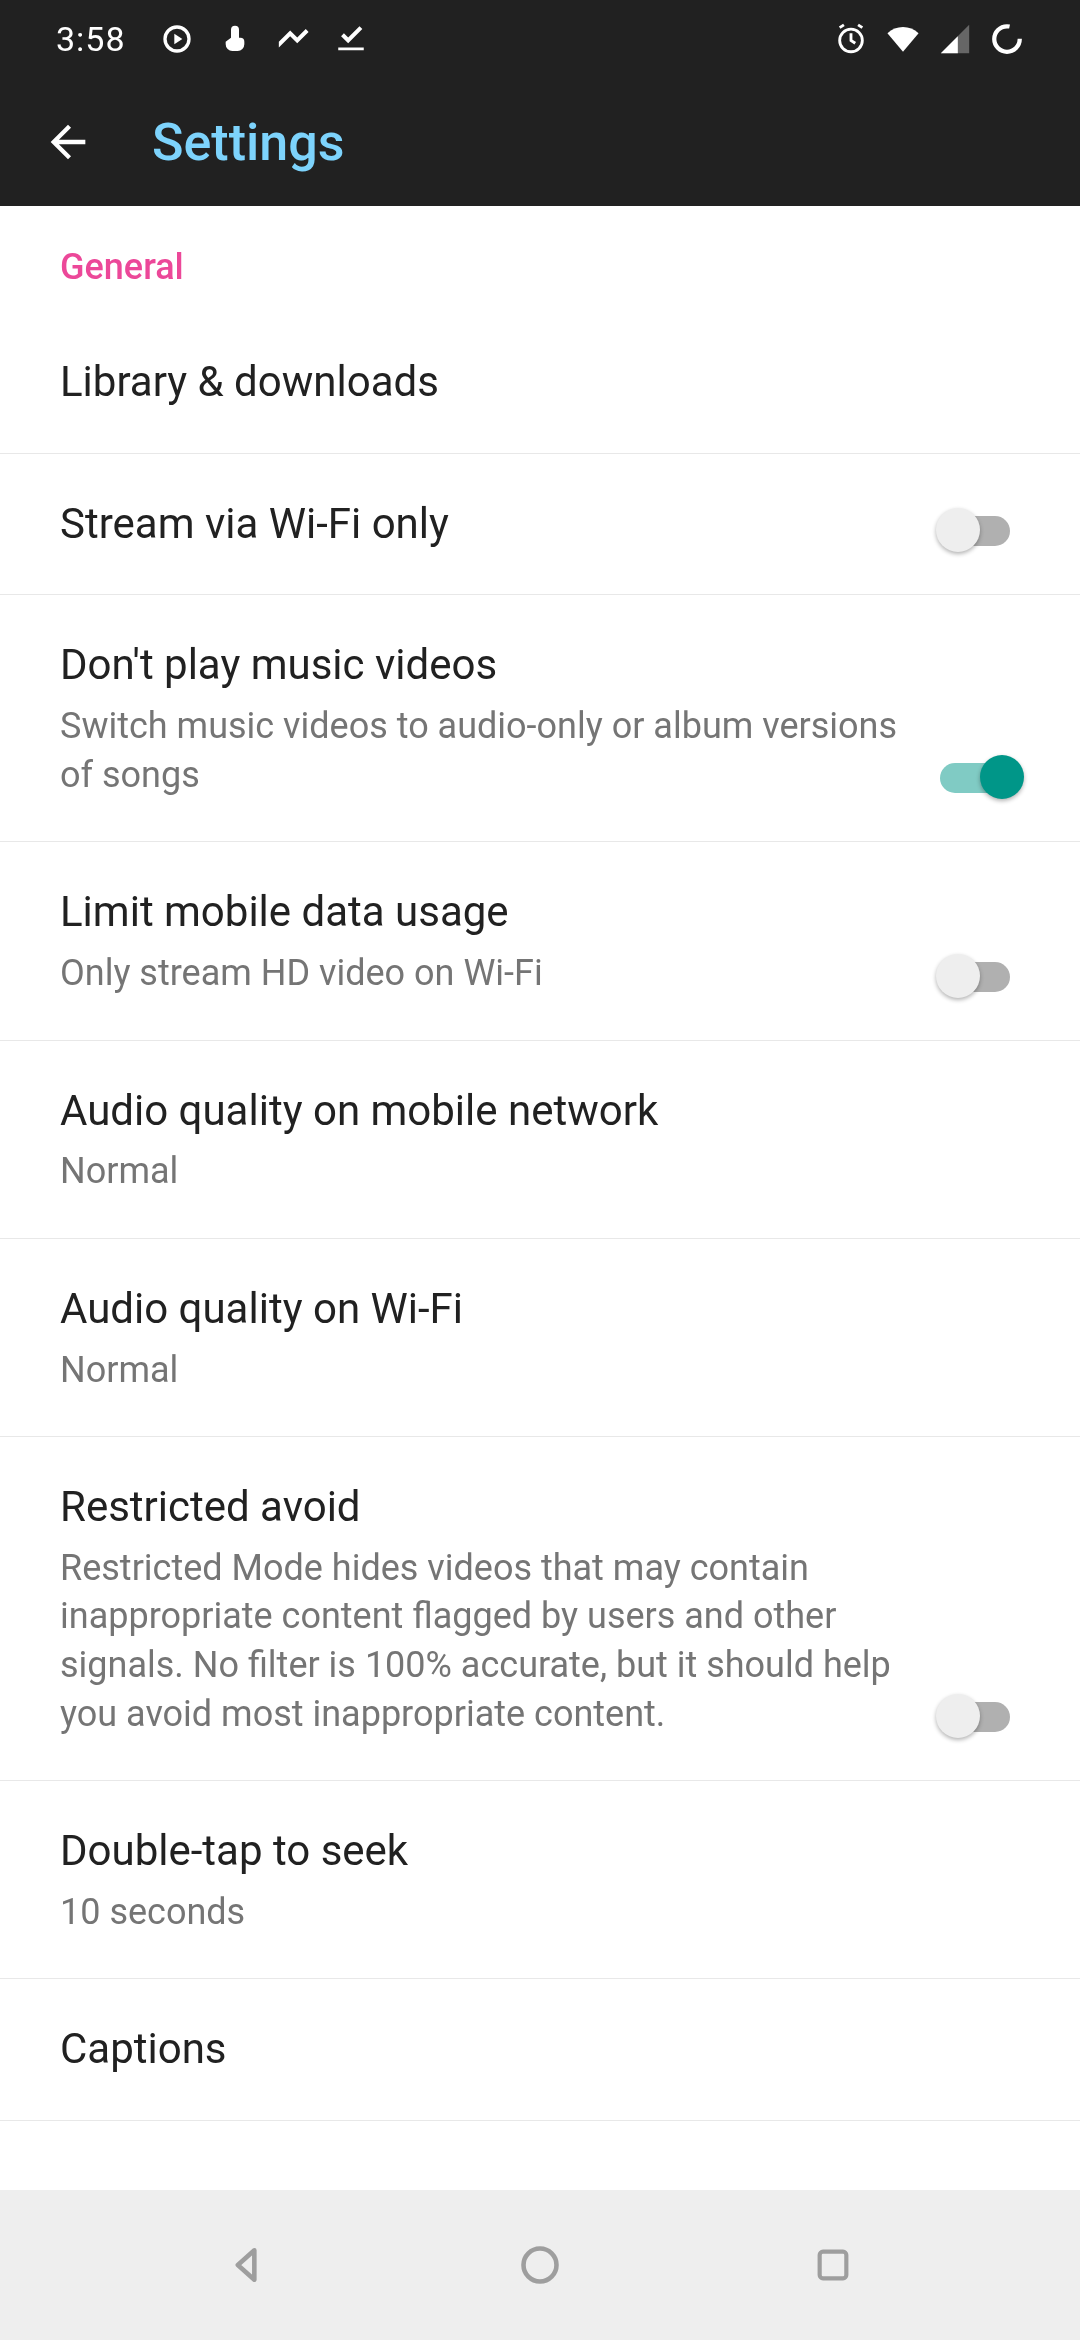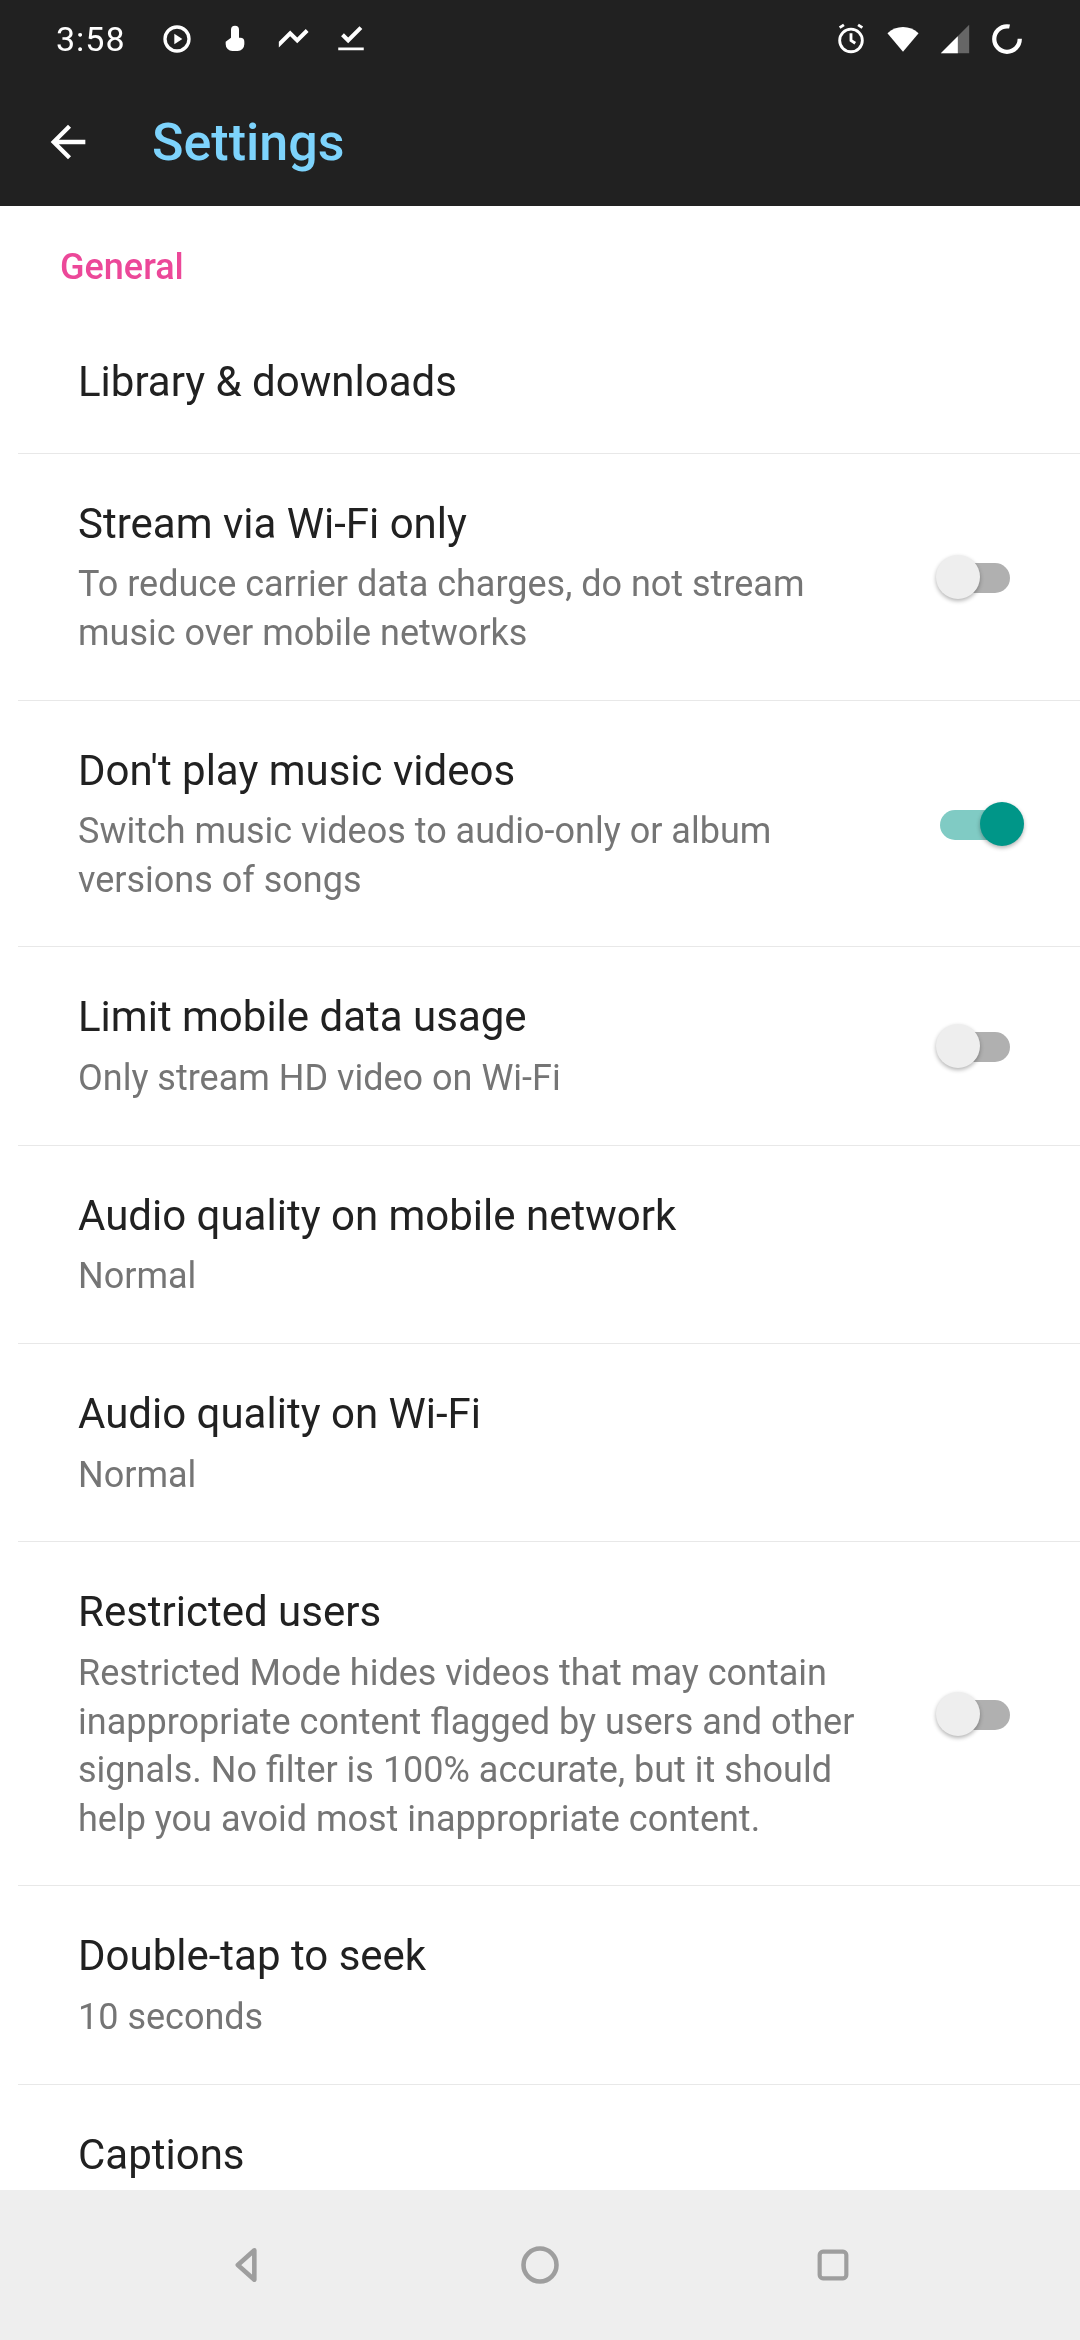--- a/index.html
+++ b/index.html
@@ -45,24 +45,23 @@
       padding: 40px 60px 24px;
       color: #ec4899;
       font-size: 36px;
       font-weight: 500;
     }
     
     .list-item {
       padding: 42px 60px;
       border-bottom: 1px solid #e8e8e8;
       display: flex;
-      align-items: center;
+      align-items: flex-end;
       justify-content: space-between;
       gap: 40px;
-      margin-left: 18px;
     }
     .list-item-text { flex: 1; }
     .list-item-title {
       font-size: 42px;
       color: #212121;
       font-weight: 400;
       line-height: 1.35;
     }
     .list-item-subtitle {
       font-size: 36px;
@@ -176,21 +175,20 @@
 
   <div class="list-item">
     <div class="list-item-text">
       <div class="list-item-title">Library &amp; downloads</div>
     </div>
   </div>
 
   <div class="list-item">
     <div class="list-item-text">
       <div class="list-item-title">Stream via Wi-Fi only</div>
-      <div class="list-item-subtitle">To reduce carrier data charges, do not stream music over mobile networks</div>
     </div>
     <div class="switch">
       <div class="switch-track"></div>
         <div class="switch-thumb"></div>
     </div>
   </div>
 
   <div class="list-item">
     <div class="list-item-text">
       <div class="list-item-title">Don't play music videos</div>
@@ -222,21 +220,21 @@
 
   <div class="list-item">
     <div class="list-item-text">
       <div class="list-item-title">Audio quality on Wi-Fi</div>
       <div class="list-item-subtitle">Normal</div>
     </div>
   </div>
 
   <div class="list-item">
     <div class="list-item-text">
-      <div class="list-item-title">Restricted users</div>
+      <div class="list-item-title">Restricted avoid</div>
       <div class="list-item-subtitle">Restricted Mode hides videos that may contain inappropriate content flagged by users and other signals. No filter is 100% accurate, but it should help you avoid most inappropriate content.</div>
     </div>
     <div class="switch">
       <div class="switch-track"></div>
         <div class="switch-thumb"></div>
     </div>
   </div>
 
   <div class="list-item">
     <div class="list-item-text">

